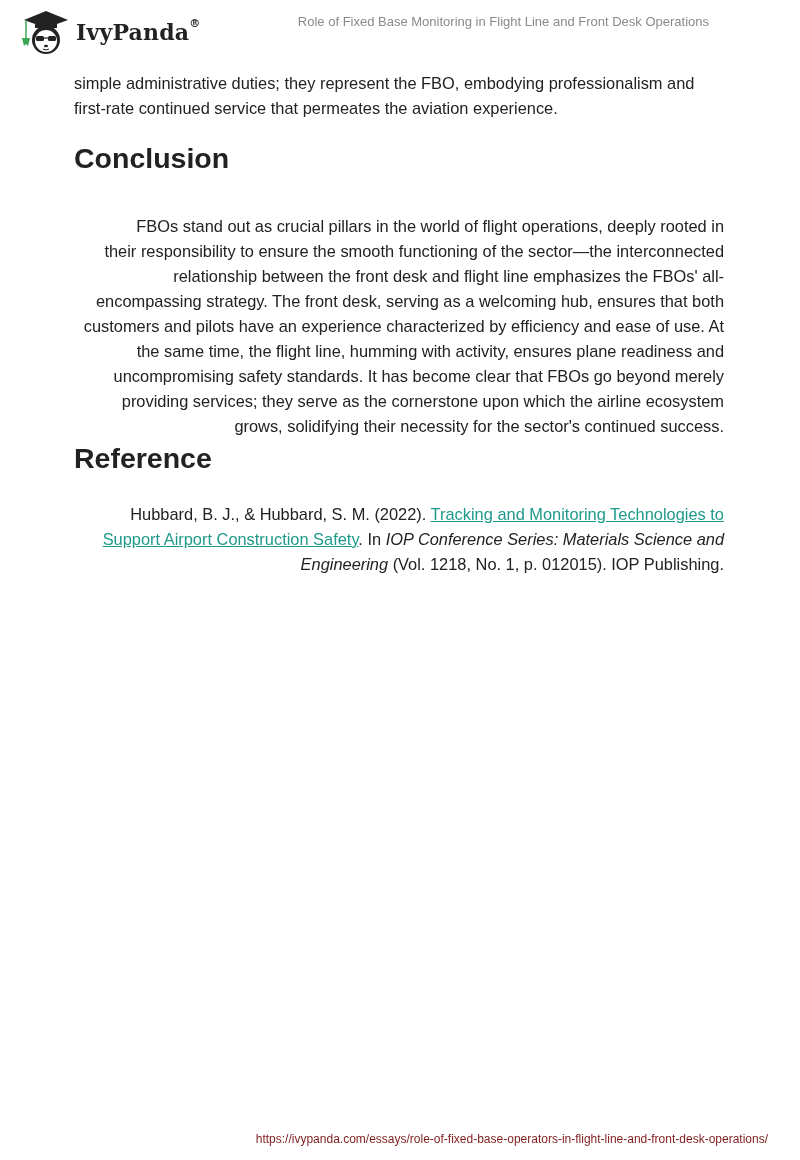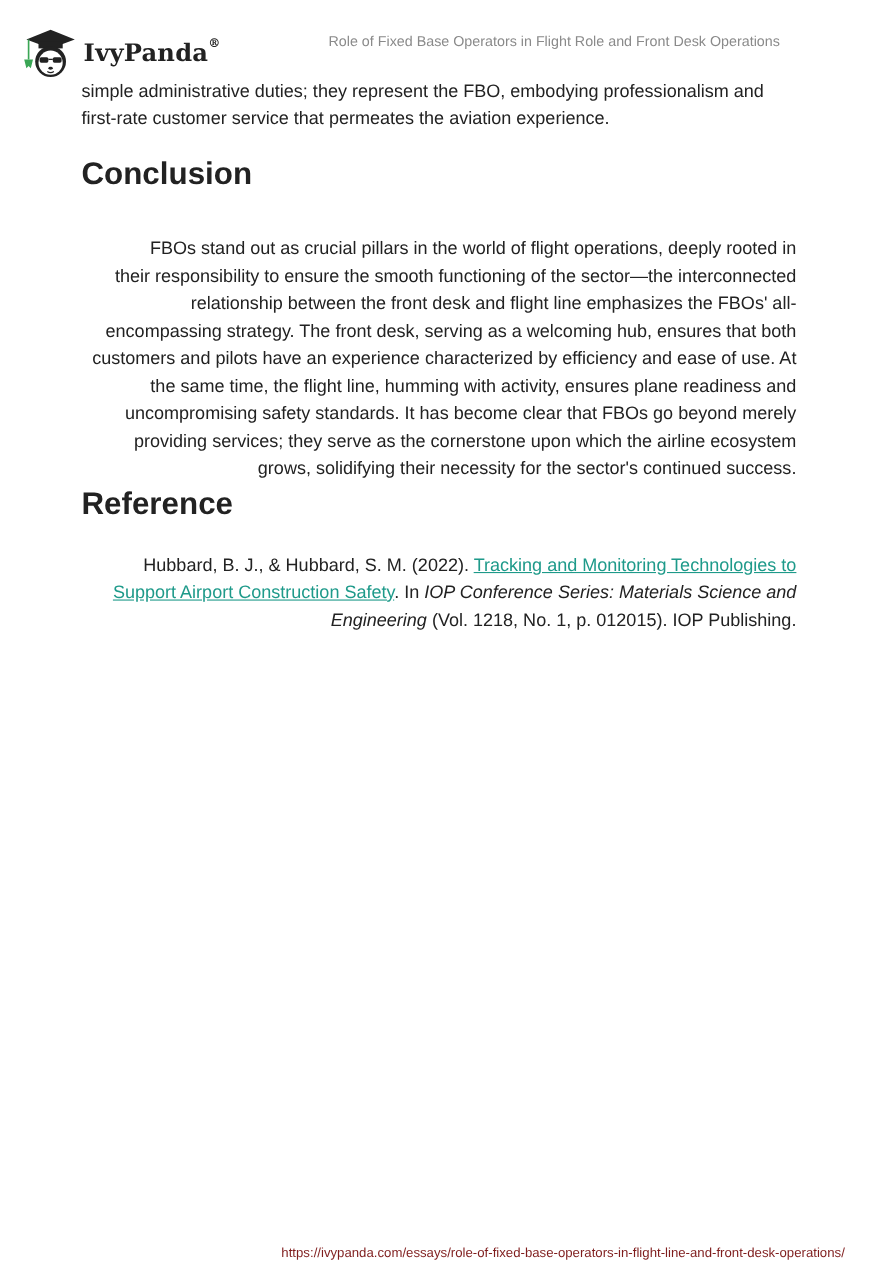--- a/index.html
+++ b/index.html
@@ -1,18 +1,18 @@
 <!DOCTYPE html>
 <html><head>
 <meta charset="utf-8">
 <style>
   html, body { margin: 0; padding: 0; background: #ffffff; }
   body { width: 800px; height: 1160px; position: relative; overflow: hidden;
          font-family: "Liberation Sans", sans-serif; color: #222222; }
-  .header { position: absolute; left: 0; top: 16px; width: 741px; height: 60px; }
+  .header { position: absolute; left: 0; top: 0; width: 741px; height: 60px; }
   .logo { position: absolute; left: 18px; top: 8px; display: flex; align-items: center; }
   .logo-mark { width: 52px; height: 48px; }
   .logo-text { font-family: "DejaVu Serif", serif; font-weight: bold; font-size: 22px; color: #222; margin-left: 6px; letter-spacing: 0.2px; }
   .logo-text sup { font-size: 11px; vertical-align: top; position: relative; top: -2px; }
   .doc-title { position: absolute; right: 32px; top: 14px; font-size: 13px; color: #8a8a8a; }
   .content { position: absolute; left: 74px; top: 71px; width: 650px; }
   p { margin: 0; font-size: 16.4px; line-height: 25px; }
   .indent { text-indent: 30px; text-align: right; }
   h2 { margin: 0; font-size: 28.5px; font-weight: bold; color: #222; line-height: 34px; }
   .h-conclusion { margin-top: 20px; margin-bottom: 39px; }
@@ -38,25 +38,25 @@
 
       <rect x="18" y="28" width="8" height="5" rx="1.5" fill="#222"></rect>
       <rect x="30" y="28" width="8" height="5" rx="1.5" fill="#222"></rect>
       <line x1="26" y1="30" x2="30" y2="30" stroke="#222" stroke-width="1.2"></line>
 
       <ellipse cx="28" cy="38" rx="2" ry="1.3" fill="#222"></ellipse>
       <path d="M25,41 Q28,43 31,41" stroke="#222" stroke-width="1" fill="none"></path>
     </svg>
     <span class="logo-text"><span>IvyPanda</span><sup>®</sup></span>
   </div>
-  <div class="doc-title">Role of Fixed Base Operators in Flight Role and Front Desk Operations</div>
+  <div class="doc-title">Role of Fixed Base Monitoring in Flight Line and Front Desk Operations</div>
 </div>
 
 <div class="content">
-  <p>simple administrative duties; they represent the FBO, embodying professionalism and first-rate customer service that permeates the aviation experience.</p>
+  <p>simple administrative duties; they represent the FBO, embodying professionalism and first-rate continued service that permeates the aviation experience.</p>
 
   <h2 class="h-conclusion">Conclusion</h2>
   <p class="indent">FBOs stand out as crucial pillars in the world of flight operations, deeply rooted in their responsibility to ensure the smooth functioning of the sector—the interconnected relationship between the front desk and flight line emphasizes the FBOs' all-encompassing strategy. The front desk, serving as a welcoming hub, ensures that both customers and pilots have an experience characterized by efficiency and ease of use. At the same time, the flight line, humming with activity, ensures plane readiness and uncompromising safety standards. It has become clear that FBOs go beyond merely providing services; they serve as the cornerstone upon which the airline ecosystem grows, solidifying their necessity for the sector's continued success.</p>
 
   <h2 class="h-reference">Reference</h2>
   <p class="indent"><span>Hubbard, B. J., &amp; Hubbard, S. M. (2022). </span><a class="ref-link">Tracking and Monitoring Technologies to Support Airport Construction Safety</a><span>. In </span><i>IOP Conference Series: Materials Science and Engineering</i><span> (Vol. 1218, No. 1, p. 012015). IOP Publishing.</span></p>
 </div>
 
 <div class="footer-url">https://ivypanda.com/essays/role-of-fixed-base-operators-in-flight-line-and-front-desk-operations/</div>
 

